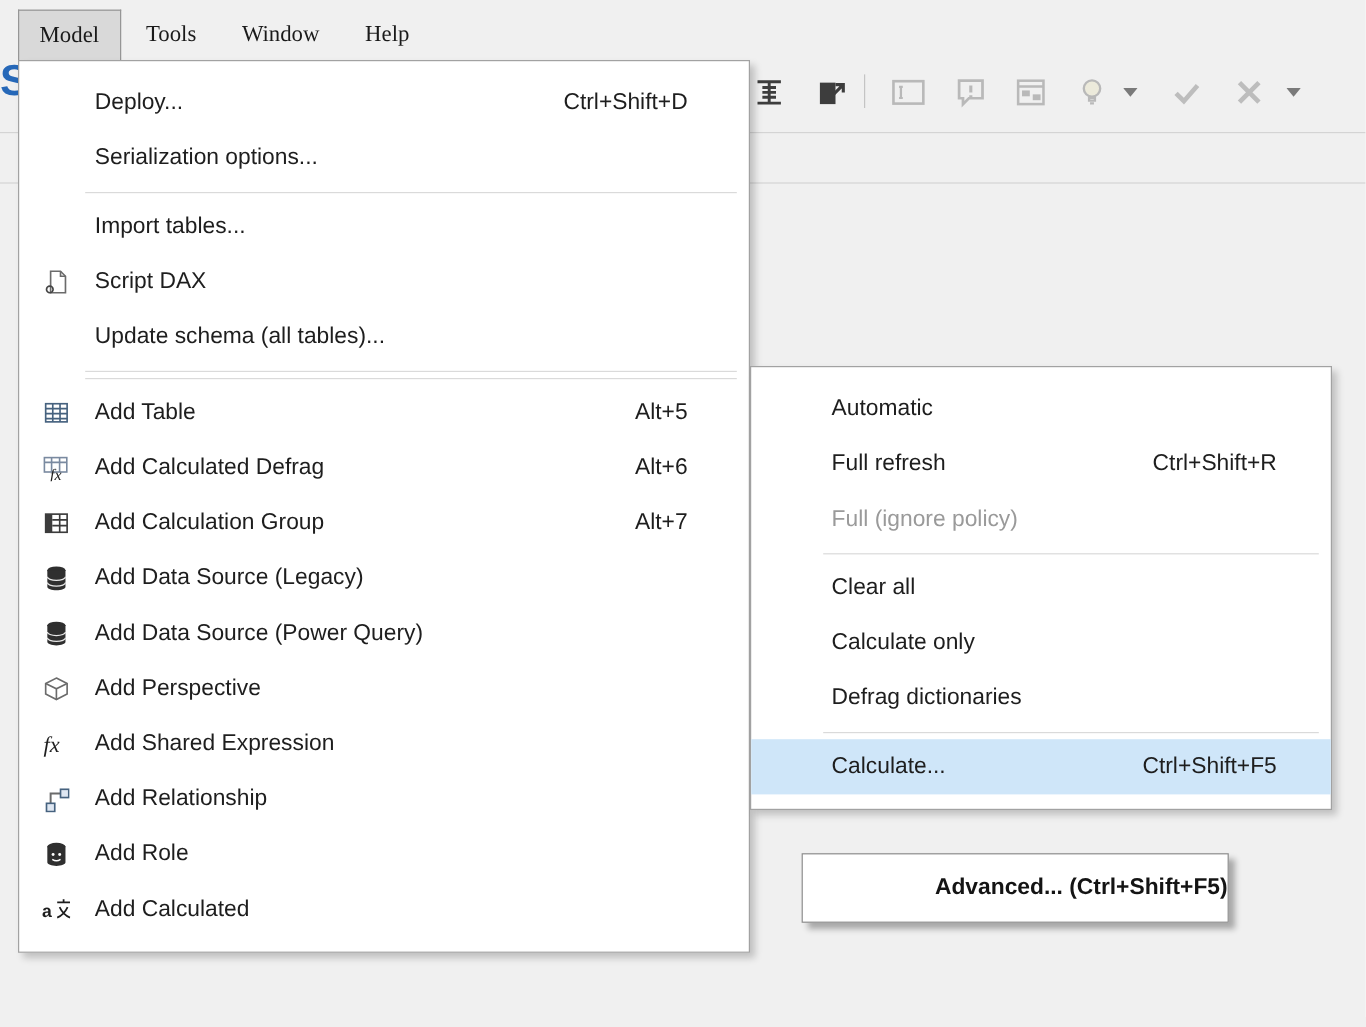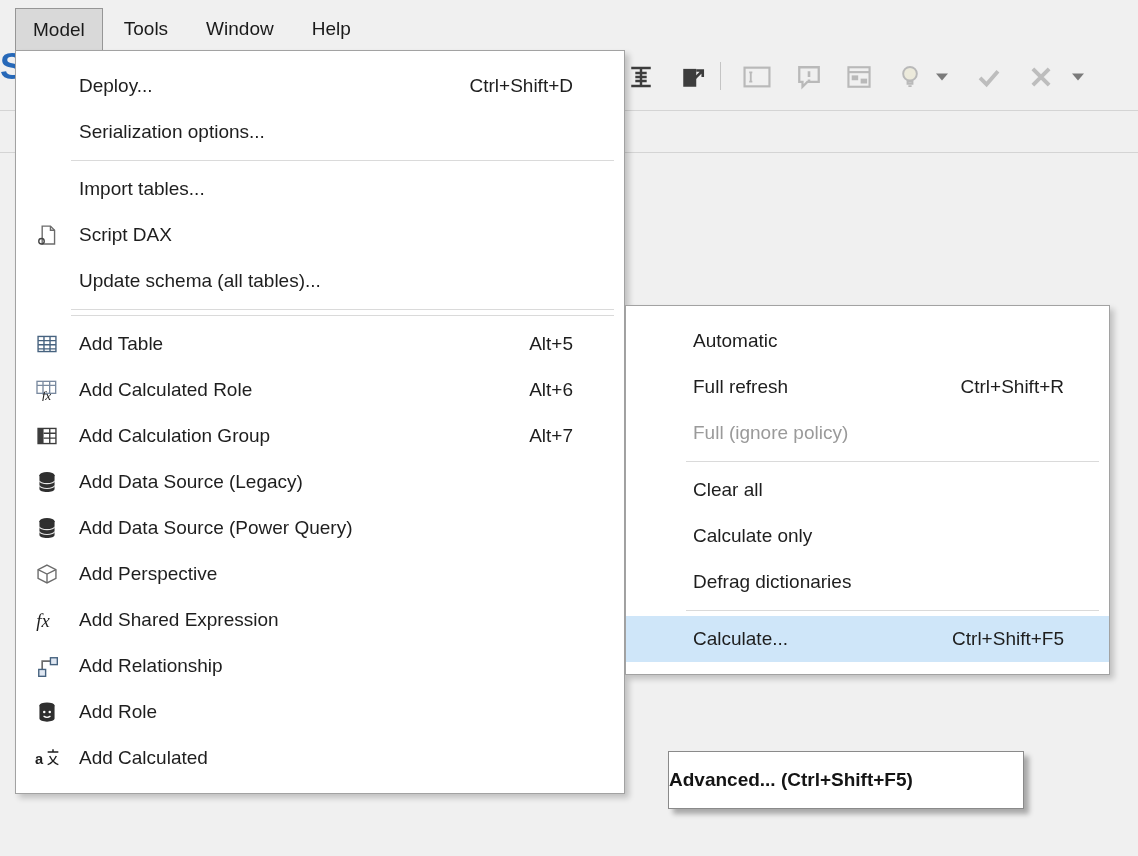--- a/index.html
+++ b/index.html
@@ -10,42 +10,42 @@
   .hline{position:absolute;left:0;width:1138px;height:1px;background:#d4d4d4;z-index:1;}
   .partial-logo{position:absolute;left:0;top:52px;width:15px;height:38px;overflow:hidden;z-index:1;}
   .partial-logo span{position:absolute;left:0;top:-6px;font-size:36px;font-weight:bold;color:#2668b8;}
 
   
   .ticon{position:absolute;top:60px;width:34px;height:34px;display:flex;align-items:center;justify-content:center;z-index:1;}
   .ticon.caret{width:16px;height:34px;}
   .tsep{position:absolute;top:62px;width:1px;height:28px;background:#c4c4c4;z-index:1;}
 
   
-  .menubar{position:absolute;left:0;top:0;width:1138px;height:50px;display:flex;align-items:stretch;padding-left:13px;box-sizing:border-box;z-index:2;}
+  .menubar{position:absolute;left:0;top:0;width:1138px;height:50px;display:flex;align-items:stretch;padding-left:13px;box-sizing:border-box;z-index:2;font-family:Liberation Serif, serif;}
   .mb-item{display:flex;align-items:center;padding:0 17px;margin:8px 2px 0 2px;font-size:19px;color:#1a1a1a;}
   .mb-item.open{background:#d9d9d9;border:1px solid #969696;border-bottom:none;}
 
   
   .menu{position:absolute;background:#ffffff;border:1px solid #a2a2a2;box-shadow:4px 4px 6px rgba(0,0,0,0.20);box-sizing:border-box;padding:12px 0;}
   #model-menu{left:15px;top:50px;width:610px;z-index:5;}
   #refresh-submenu{left:625px;top:305px;width:485px;z-index:6;}
 
   .menu-item{position:relative;height:46px;display:flex;align-items:center;padding:0 14px 0 63px;font-size:19px;color:#1e1e1e;cursor:default;box-sizing:border-box;}
   .menu--sub .menu-item{padding-left:67px;}
   .menu-item.hl{background:#cfe6f9;}
   .menu-item.disabled{color:#9a9a9a;}
   .mi-icon{position:absolute;left:13px;top:50%;transform:translateY(-50%);width:36px;height:30px;display:flex;align-items:center;justify-content:center;}
   .mi-shortcut{margin-left:auto;margin-right:37px;white-space:nowrap;}
   .menu--sub .mi-shortcut{margin-right:31px;}
   .mi-arrow{position:absolute;right:16px;top:50%;transform:translateY(-50%);display:flex;align-items:center;}
   .menu-sep{height:1px;background:#dadada;margin:5px 10px 5px 55px;}
   .menu--sub .menu-sep{margin-left:60px;}
 
   
-  .tooltip{position:absolute;left:668px;top:751px;width:356px;height:58px;background:#ffffff;border:1px solid #8a8a8a;box-shadow:5px 5px 5px rgba(0,0,0,0.30);display:flex;align-items:center;justify-content:flex-start;font-size:19px;font-weight:bold;color:#141414;z-index:7;box-sizing:border-box;}
+  .tooltip{position:absolute;left:668px;top:711px;width:356px;height:58px;background:#ffffff;border:1px solid #8a8a8a;box-shadow:5px 5px 5px rgba(0,0,0,0.30);display:flex;align-items:center;justify-content:flex-end;font-size:19px;font-weight:bold;color:#141414;z-index:7;box-sizing:border-box;}
 </style>
 </head>
 <body>
 
 <div class="screen">
 
   <div class="hline" style="top:110px"></div>
   <div class="hline" style="top:152px"></div>
 
   <div class="partial-logo">
@@ -166,21 +166,21 @@
         <span class="mi-shortcut">Alt+5</span>
       </div>
       <div class="menu-item">
         <span class="mi-icon">
           <svg width="24" height="22" viewBox="0 0 18 16">
             <rect x="1.5" y="1.5" width="14" height="9" fill="#fff" stroke="#7a8aa0"></rect>
             <path d="M1.5 4.5h14M6 1.5v9M11 1.5v9" stroke="#7a8aa0" fill="none"></path>
             <text x="5" y="15.5" font-style="italic" font-family="Liberation Serif, serif" font-size="10" fill="#1e1e1e">fx</text>
           </svg>
         </span>
-        <span class="mi-label">Add Calculated Role</span>
+        <span class="mi-label">Add Calculated Defrag</span>
         <span class="mi-shortcut">Alt+6</span>
       </div>
       <div class="menu-item">
         <span class="mi-icon">
           <svg width="22" height="22" viewBox="0 0 16 16">
             <rect x="1.5" y="2.5" width="13" height="11" fill="#fff" stroke="#3c3c3c"></rect>
             <rect x="1.5" y="2.5" width="4" height="11" fill="#3c3c3c"></rect>
             <path d="M5.5 6h9M5.5 9.5h9M10 2.5v11" stroke="#3c3c3c" fill="none"></path>
           </svg>
         </span>

